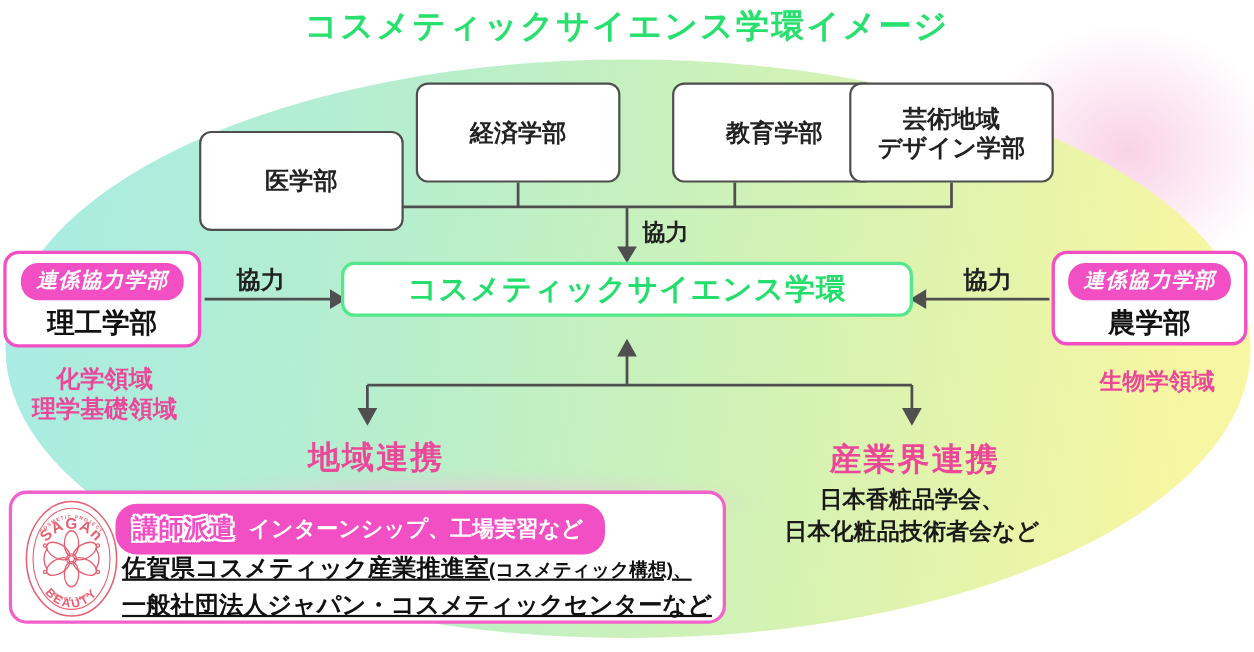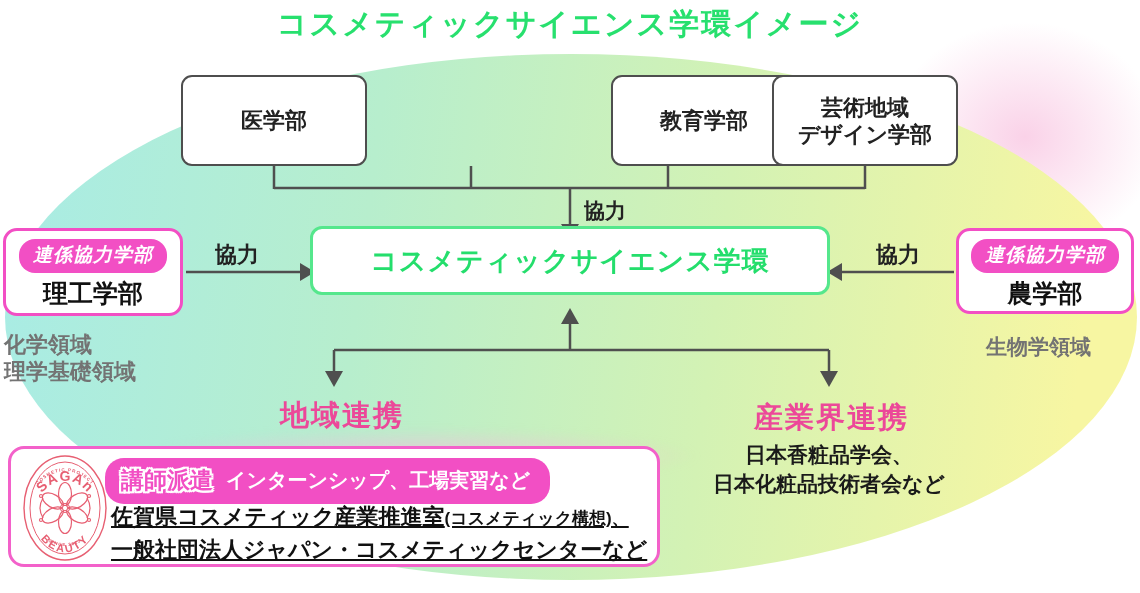--- a/index.html
+++ b/index.html
@@ -30,50 +30,50 @@
   .page-title {
     position: absolute; left: 0; right: 0; top: 4px; text-align: center;
     font-size: 30px; font-weight: 900; letter-spacing: 2px; color: #27e06e;
   }
   .faculty-box {
     position: absolute; top: 75px; width: 186px; height: 91px;
     background: #ffffff; border: 2px solid #4e4e4e; border-radius: 11px;
     display: flex; flex-direction: column; align-items: center; justify-content: center;
     font-size: 22px; font-weight: 800; color: #222; line-height: 27px; text-align: center;
   }
-  .fb-1 { left: 181px; } .fb-2 { left: 378px; } .fb-3 { left: 575px; margin-left: 36px; } .fb-4 { left: 772px; }
+  .fb-1 { left: 181px; margin-top: 44px; } .fb-2 { left: 378px; } .fb-3 { left: 575px; margin-left: 36px; } .fb-4 { left: 772px; }
 
   .coop-label { position: absolute; font-weight: 800; color: #222; }
   .coop-top   { left: 584px; top: 197px; font-size: 21px; }
   .coop-left  { left: 215px; top: 240px; font-size: 22px; }
   .coop-right { left: 876px; top: 240px; font-size: 22px; }
 
   .center-box {
-    position: absolute; left: 310px; top: 226px; width: 520px; height: 69px;
+    position: absolute; left: 310px; top: 238px; width: 520px; height: 50px;
     background: #ffffff; border: 3px solid #55e78c; border-radius: 12px;
     display: flex; align-items: center; justify-content: center;
     font-size: 27px; font-weight: 900; letter-spacing: 1px; color: #24de6c;
   }
   .partner-box {
     position: absolute; width: 180px; height: 88px;
     background: #ffffff; border: 3px solid #f24fc4; border-radius: 14px;
     display: flex; flex-direction: column; align-items: center; padding-top: 8px;
   }
   .pb-left { left: 3px; top: 228px; }
   .pb-right { left: 956px; top: 228px; width: 178px; height: 86px; }
   .partner-pill {
     background: #f24fc4; color: #ffffff; border-radius: 16px;
     font-size: 19px; font-weight: 900; letter-spacing: 1px;
     padding: 3px 14px 5px 14px; white-space: nowrap; font-style: italic;
   }
   .partner-name { font-size: 25px; font-weight: 800; color: #111; margin-top: 4px; }
 
   .domain-text {
-    position: absolute; 
-    font-weight: 800; color: #737373;
+    position: absolute; text-align: center;
+    font-weight: 800; color: #ec4899;
   }
   .dt-left  { left: 4px; top: 331px; width: 182px; font-size: 22px; line-height: 27px; }
   .dt-right { left: 986px; top: 333px; width: 132px; font-size: 21px; }
 
   .link-label { position: absolute; font-weight: 900; color: #ec4899; letter-spacing: 2px; }
   .ll-regional { left: 280px; top: 396px; font-size: 29px; }
   .ll-industry { left: 754px; top: 398px; font-size: 29px; }
   .industry-orgs {
     position: absolute; left: 690px; top: 440px; width: 278px; text-align: center;
     font-size: 21px; font-weight: 800; color: #1a1a1a; line-height: 29px;
@@ -132,20 +132,23 @@
       <polygon points="561,324 579,324 570,308"></polygon>
       <polygon points="325,371 343,371 334,387"></polygon>
       <polygon points="820,371 838,371 829,387"></polygon>
     </g>
   </svg>
 
   <div class="page-title">コスメティックサイエンス学環イメージ</div>
 
   <div class="faculty-box fb-1">
     <span>医学部</span>
+  </div>
+  <div class="faculty-box fb-2">
+    <span>経済学部</span>
   </div>
   <div class="faculty-box fb-3">
     <span>教育学部</span>
   </div>
   <div class="faculty-box fb-4">
     <span>芸術地域</span>
     <span>デザイン学部</span>
   </div>
 
   <div class="coop-label coop-top">協力</div>

